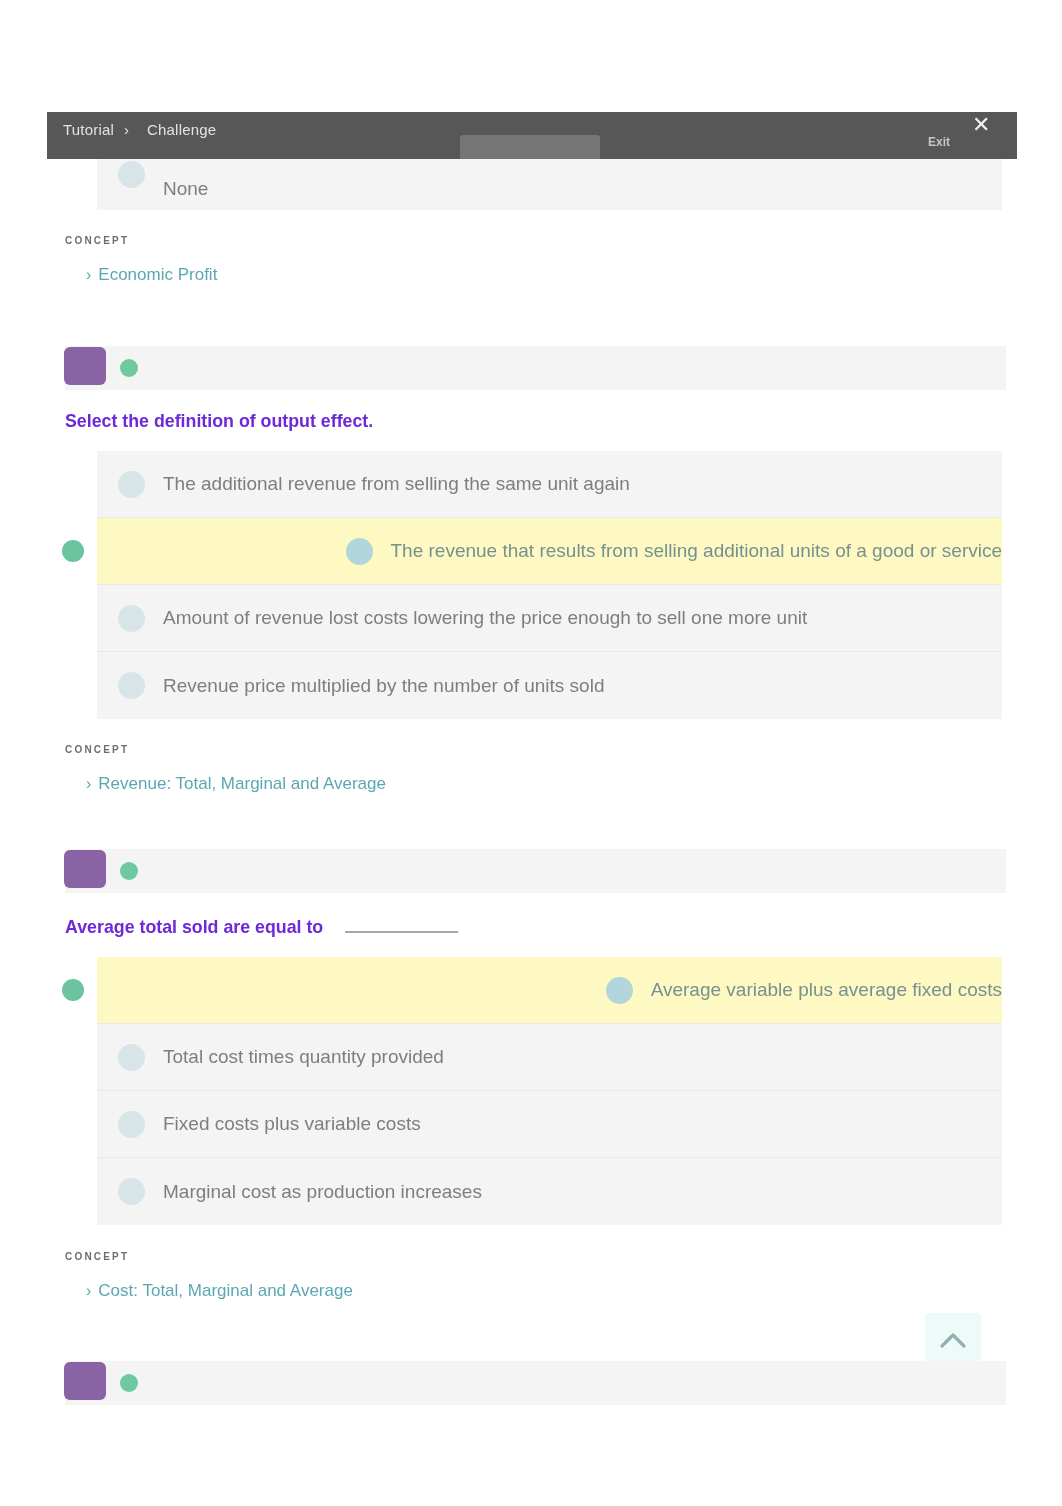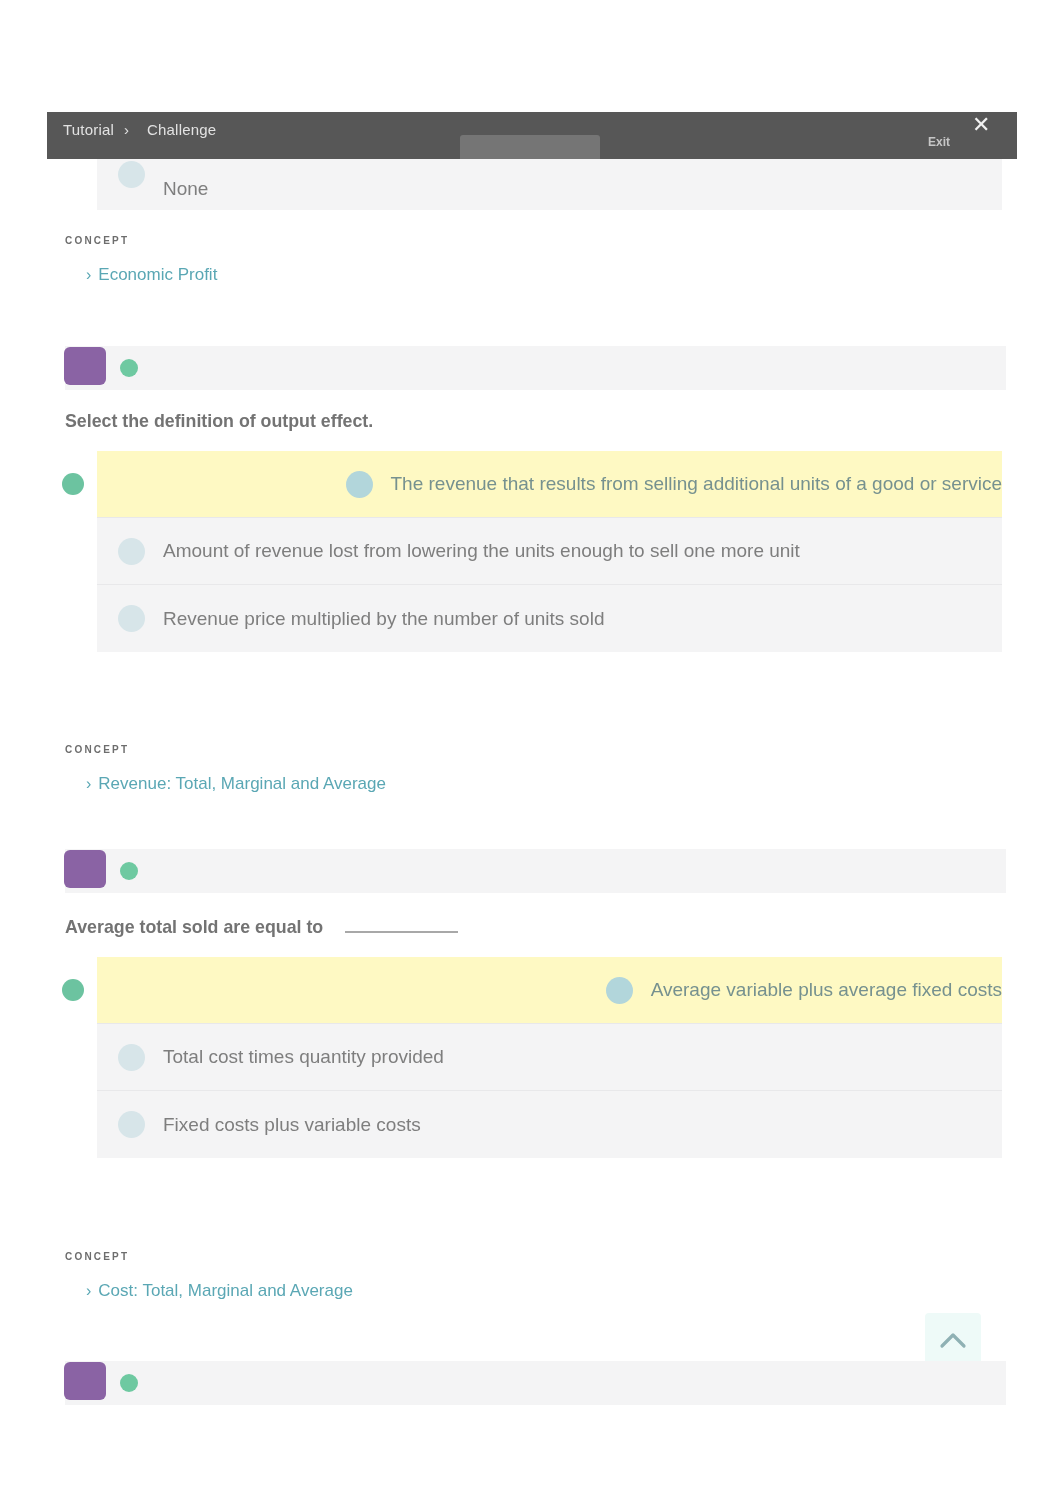--- a/index.html
+++ b/index.html
@@ -27,21 +27,21 @@
                 white-space:nowrap;text-decoration:none;margin-left:24px;}
   .concept-link .chev{margin-right:7px;font-size:16px;}
 
   
   .qhead{position:absolute;left:65px;width:941px;height:44px;background:#f4f4f5;}
   .badge{position:absolute;left:-1px;top:1px;width:42px;height:38px;
          background:#8a63a4;border-radius:6px;}
   .gdot{position:absolute;left:55px;top:13px;width:18px;height:18px;
         border-radius:50%;background:#6ec9a1;}
 
-  .qtext{position:absolute;left:65px;font-size:17.8px;font-weight:700;color:#737373;}
+  .qtext{position:absolute;left:65px;font-size:17.8px;font-weight:700;color:#6d28d9;}
   .blank{display:inline-block;border-bottom:2px solid #a8a8a8;width:113px;
          height:12px;margin-left:22px;}
 
   
   .opts{position:absolute;left:97px;width:905px;}
   .opt{position:relative;display:flex;align-items:center;height:67px;
        background:#f4f4f5;border-bottom:1px solid #e8e8ea;box-sizing:border-box;}
   .opt:last-child{border-bottom:none;text-align:right;}
   .opt.sel{background:#fef9c3;justify-content:flex-end;}
   .radio{width:27px;height:27px;border-radius:50%;background:#d7e5e9;
@@ -86,28 +86,32 @@
   </div>
   <div class="tb-progress"></div>
 
   <div class="qhead" style="top:346px;">
     <div class="badge"></div>
     <div class="gdot"></div>
   </div>
   <div class="qtext" style="top:411px;">Select the definition of output effect.</div>
 
   <div class="opts" style="top:451px;">
+    <div class="opt">
+      <div class="radio"></div>
+      <div class="otext">The additional revenue from selling the same unit again</div>
+    </div>
     <div class="opt sel">
       <div class="correct"></div>
       <div class="radio"></div>
       <div class="otext">The revenue that results from selling additional units of a good or service</div>
     </div>
     <div class="opt">
       <div class="radio"></div>
-      <div class="otext">Amount of revenue lost from lowering the units enough to sell one more unit</div>
+      <div class="otext">Amount of revenue lost costs lowering the price enough to sell one more unit</div>
     </div>
     <div class="opt">
       <div class="radio"></div>
       <div class="otext">Revenue price multiplied by the number of units sold</div>
     </div>
   </div>
 
   <div class="concept-label" style="top:744px;">CONCEPT</div>
   <a class="concept-link" style="top:774px;">
     <span class="chev">›</span><span>Revenue: Total, Marginal and Average</span>
@@ -126,20 +130,24 @@
       <div class="otext">Average variable plus average fixed costs</div>
     </div>
     <div class="opt">
       <div class="radio"></div>
       <div class="otext">Total cost times quantity provided</div>
     </div>
     <div class="opt">
       <div class="radio"></div>
       <div class="otext">Fixed costs plus variable costs</div>
     </div>
+    <div class="opt">
+      <div class="radio"></div>
+      <div class="otext">Marginal cost as production increases</div>
+    </div>
   </div>
 
   <div class="concept-label" style="top:1251px;">CONCEPT</div>
   <a class="concept-link" style="top:1281px;">
     <span class="chev">›</span><span>Cost: Total, Marginal and Average</span>
   </a>
 
   <div class="scrolltop">
     <svg width="56" height="56" viewBox="0 0 56 56">
       <path d="M17 33 L28 22 L39 33" fill="none" stroke="#8fb1b4" stroke-width="3.2" stroke-linecap="round" stroke-linejoin="round"></path>

